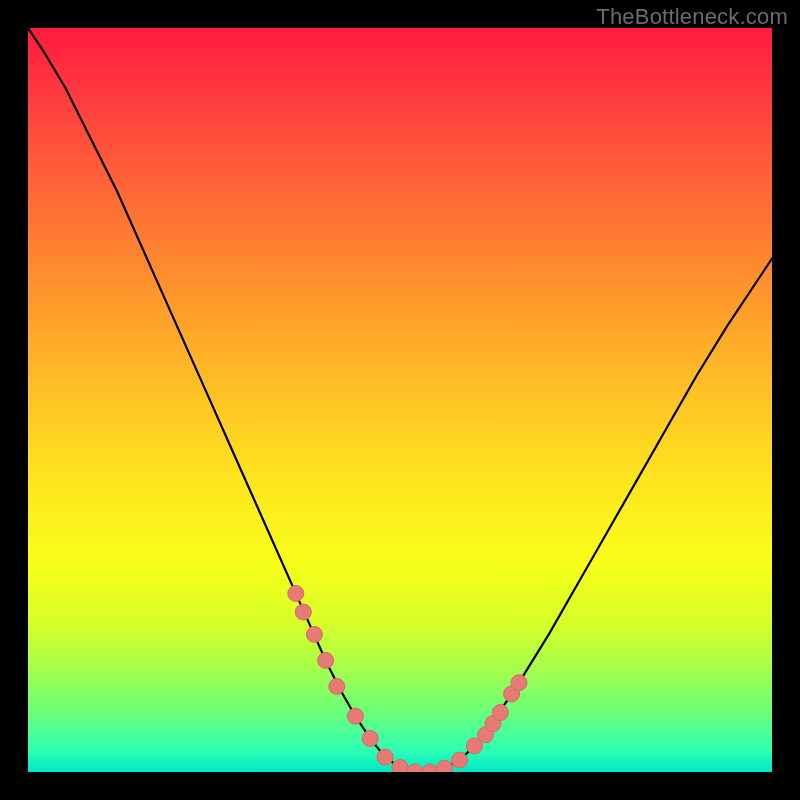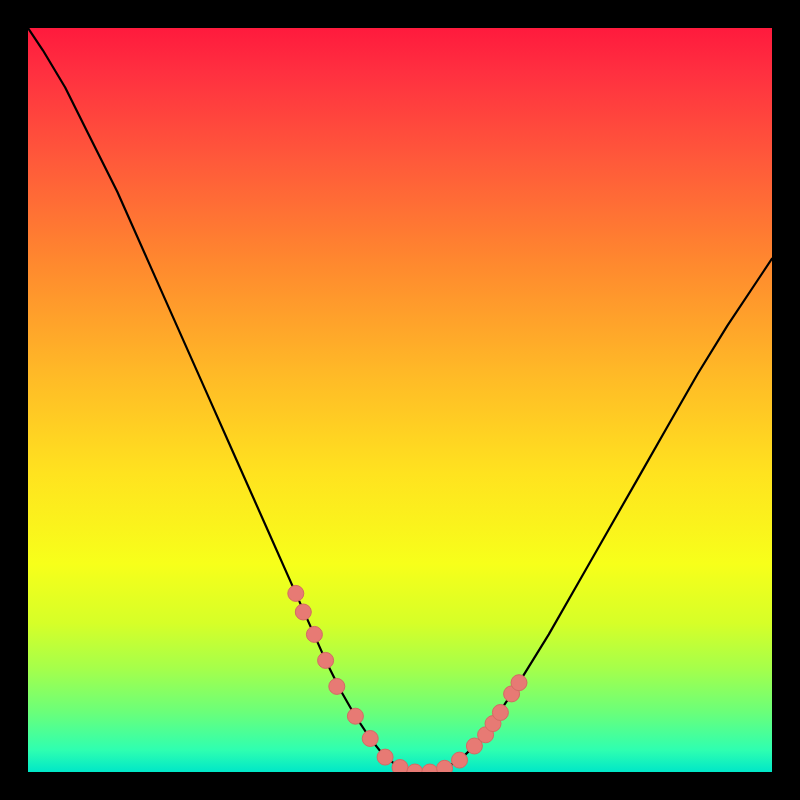--- a/index.html
+++ b/index.html
@@ -52,20 +52,21 @@
     font-size: 22px;
     font-weight: 500;
     letter-spacing: 0.2px;
     user-select: none;
   }
 </style>
 </head>
 <body>
 
 <div class="stage">
+  <div class="watermark">TheBottleneck.com</div>
   <div class="plot">
     <svg viewBox="0 0 744 744" preserveAspectRatio="none">
       <path id="curve-path" fill="none" stroke="#000000" stroke-width="2.2" stroke-linecap="round" stroke-linejoin="round" d="M0.0 0.0 L14.9 22.3 L37.2 59.5 L59.5 104.2 L89.3 163.7 L119.0 230.6 L148.8 297.6 L178.6 364.6 L208.3 431.5 L238.1 498.5 L267.8 565.4 L282.7 598.9 L297.6 632.4 L312.5 662.2 L327.4 688.2 L342.2 710.5 L357.1 729.1 L372.0 739.5 L386.9 744.0 L401.8 744.0 L416.6 740.3 L431.5 732.1 L446.4 718.0 L461.3 699.4 L491.0 654.7 L520.8 606.4 L550.6 554.3 L580.3 502.2 L610.1 450.1 L639.8 398.0 L669.6 346.0 L699.4 297.6 L729.1 253.0 L744.0 230.6"></path>
       <g id="markers">
           <circle cx="267.8" cy="565.4" r="8" fill="#e77a74" stroke="#d46a64" stroke-width="1"></circle>
           <circle cx="275.3" cy="584.0" r="8" fill="#e77a74" stroke="#d46a64" stroke-width="1"></circle>
           <circle cx="286.4" cy="606.4" r="8" fill="#e77a74" stroke="#d46a64" stroke-width="1"></circle>
           <circle cx="297.6" cy="632.4" r="8" fill="#e77a74" stroke="#d46a64" stroke-width="1"></circle>
           <circle cx="308.8" cy="658.4" r="8" fill="#e77a74" stroke="#d46a64" stroke-width="1"></circle>
           <circle cx="327.4" cy="688.2" r="8" fill="#e77a74" stroke="#d46a64" stroke-width="1"></circle>

